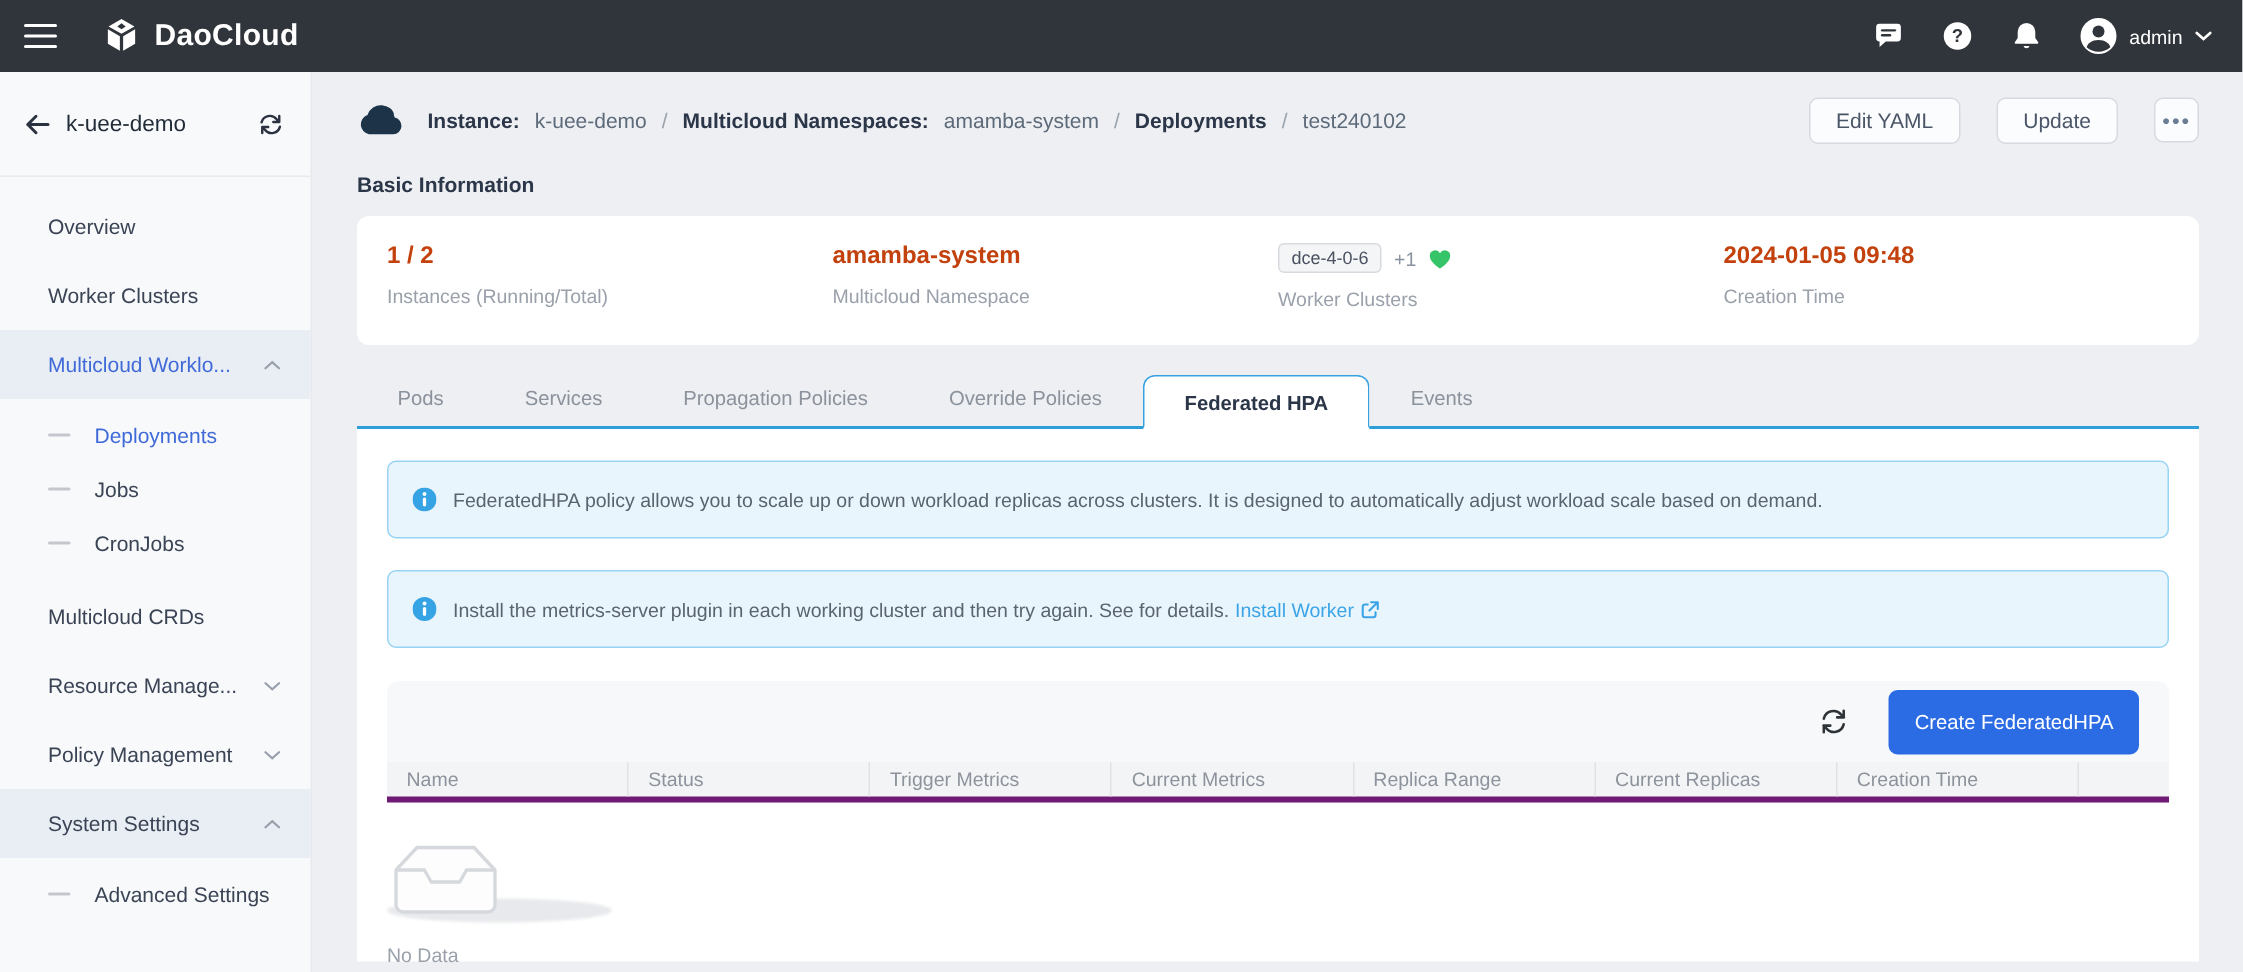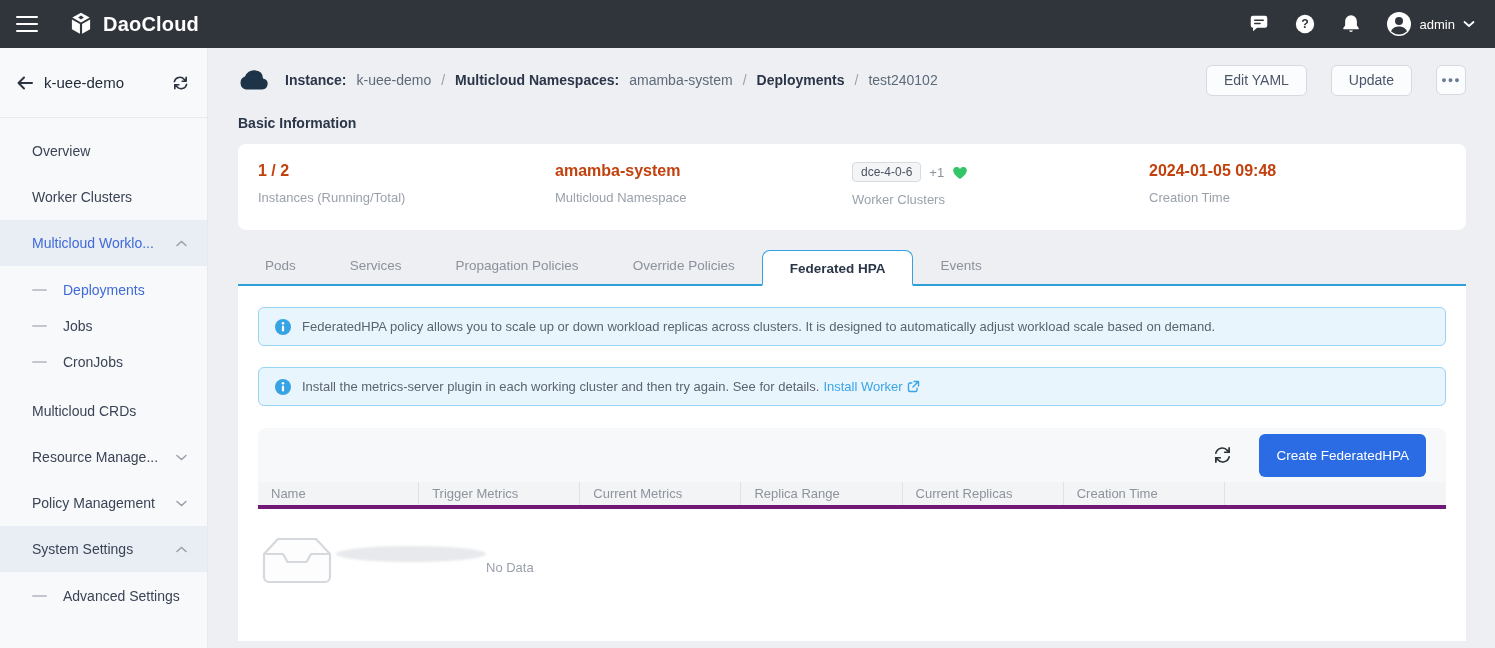--- a/index.html
+++ b/index.html
@@ -58,34 +58,34 @@
   .tag { font-size:12px; color:#4a5260; background:#f4f5f7; border:1px solid #d7dade; border-radius:4px; padding:2px 8px; }
   .plus { font-size:13px; color:#8a93a0; }
 
   
   .tabs { margin-top:20px; display:flex; align-items:flex-end; height:36px; border-bottom:2px solid #2e9fd9; }
   .tab { height:36px; line-height:36px; padding:0 27px; font-size:13.5px; color:#8b929c; cursor:pointer; }
   .tab.active { background:#fff; color:#2b3648; font-weight:600; border:1px solid #36a0e0; border-bottom:2px solid #fff; margin-bottom:-2px; border-radius:8px 8px 0 0; }
 
   
   .panel { background:#fff; height:355px; padding:21px 20px 0 20px; }
-  .banner { height:39px; background:#e9f5fd; border:1px solid #97d3f3; border-radius:6px; display:flex; align-items:center; gap:11px; padding:0 16px; margin-bottom:21px; }
+  .banner { height:52px; background:#e9f5fd; border:1px solid #97d3f3; border-radius:6px; display:flex; align-items:center; gap:11px; padding:0 16px; margin-bottom:21px; }
   .banner:nth-of-type(2) { margin-bottom:22px; }
   .banner-text { font-size:13px; color:#5a6470; }
   .banner-link { font-size:13px; color:#3ba4e6; text-decoration:none; display:inline-flex; align-items:center; gap:4px; cursor:pointer; }
 
   .toolbar { background:#f7f8f9; border-radius:8px 8px 0 0; height:54px; display:flex; align-items:center; justify-content:flex-end; gap:27px; padding:0 20px; }
   .refresh-btn { background:none; border:none; cursor:pointer; display:flex; }
   .primary-btn { background:#2b6be4; color:#fff; border:none; border-radius:6px; height:43px; padding:0 17px; font-size:13.5px; font-family:inherit; cursor:pointer; }
 
   .thead { display:grid; grid-template-columns:repeat(7,1fr) 60px; background:#f3f4f6; height:27px; border-bottom:4px solid #701a75; }
   .th { font-size:13px; color:#8d939c; display:flex; align-items:center; padding-left:13px; border-right:1px solid #dfe2e6; }
   .th:last-child { border-right:none; }
 
-  .empty { display:flex; flex-direction:row; align-items:center; padding-top:26px; }
+  .empty { display:flex; flex-direction:column; align-items:flex-start; padding-top:26px; }
   .tray-shadow { width:150px; height:16px; background:#e7e9ec; border-radius:50%; margin-top:-12px; filter:blur(1px); }
   .no-data { margin-top:14px; font-size:13px; color:#9aa1ab; }
 </style>
 </head>
 <body>
 
 <header class="topbar">
   <div class="tb-left">
     <button class="hamburger">
         <span></span>
@@ -322,20 +322,21 @@
         <button class="refresh-btn">
           <svg width="19" height="18" viewBox="0 0 20 19">
               <path d="M3 7.5A7 7 0 0 1 15.2 4.7l2 1.9 M17 2v4.6h-4.6 M17 11.5A7 7 0 0 1 4.8 14.3l-2-1.9 M3 17v-4.6h4.6" stroke="#2e3338" stroke-width="1.8" fill="none" stroke-linecap="round" stroke-linejoin="round"></path>
             </svg>
         </button>
         <button class="primary-btn">Create FederatedHPA</button>
       </div>
 
       <div class="thead">
         <div class="th">Name</div>
+        <div class="th">Status</div>
         <div class="th">Trigger Metrics</div>
         <div class="th">Current Metrics</div>
         <div class="th">Replica Range</div>
         <div class="th">Current Replicas</div>
         <div class="th">Creation Time</div>
         <div class="th"></div>
       </div>
 
       <div class="empty">
         <span style="display:flex; position:relative; z-index:1;">

